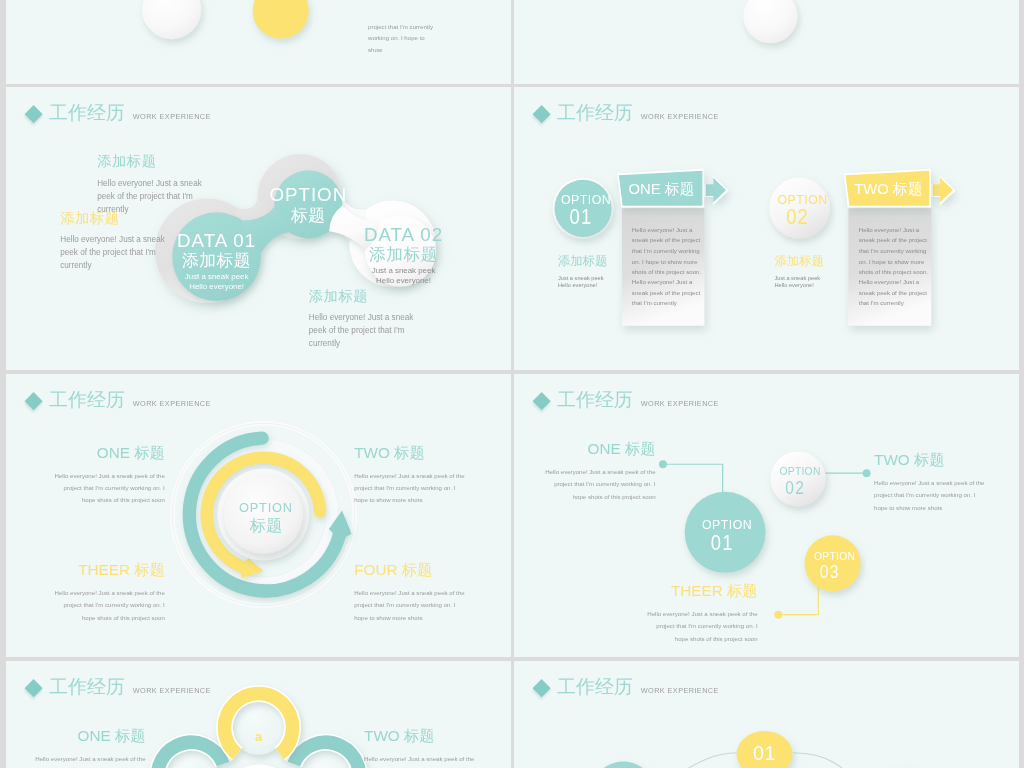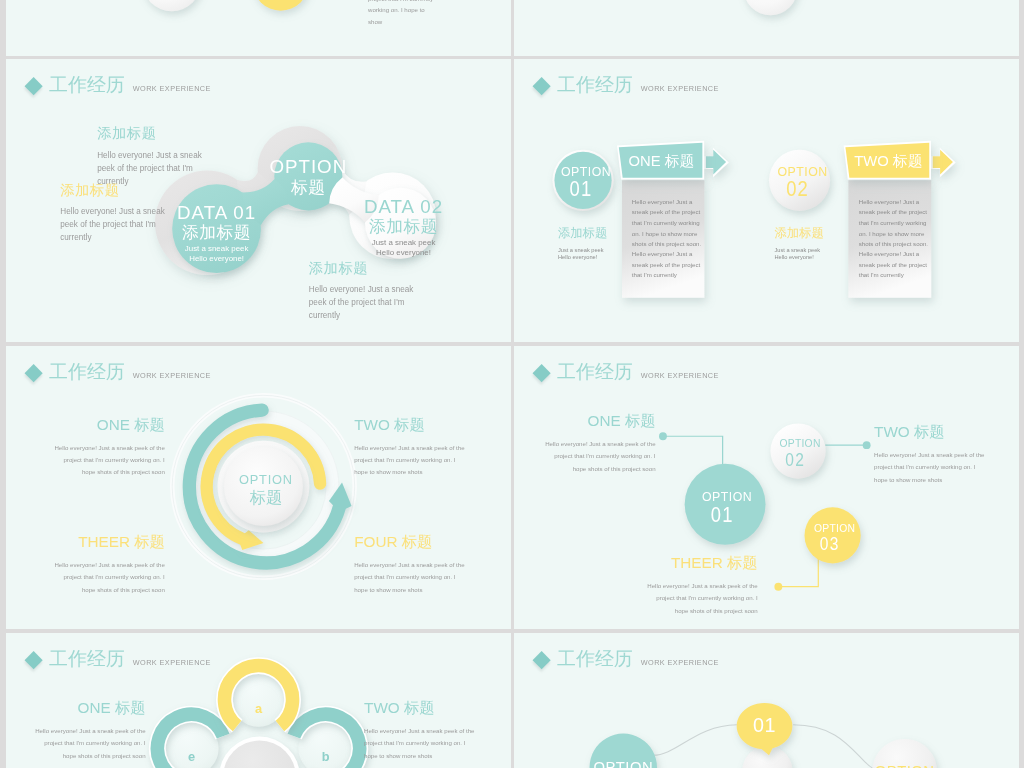--- a/index.html
+++ b/index.html
@@ -1,19 +1,19 @@
 <!DOCTYPE html>
 <html><head>
 <meta charset="utf-8">
 <style>
   html,body{margin:0;padding:0;}
   body{width:1024px;height:768px;overflow:hidden;background:#dcdbdb;
        font-family:"Liberation Sans",sans-serif;}
   .grid{position:absolute;left:0;top:0;width:1024px;height:768px;}
-  .slide{position:absolute;background:#eff8f6;overflow:hidden;}
+  .slide{position:absolute;background:#eff8f6;overflow:hidden;margin-top:28px;}
   
   .canvas{position:absolute;left:0;top:0;width:1024px;height:576px;
           transform-origin:0 0;transform:scale(0.4932);}
 
   
   .hdr{position:absolute;left:43px;top:33px;display:flex;align-items:baseline;}
   .hdr .dia{width:26px;height:26px;background:#86ccc6;transform:rotate(45deg);
             position:absolute;left:0;top:9px;
             box-shadow:3px 4px 5px rgba(150,170,170,.28);}
   .hdr .zh{font-size:38.5px;line-height:38.5px;color:#9fd8d2;letter-spacing:0px;

